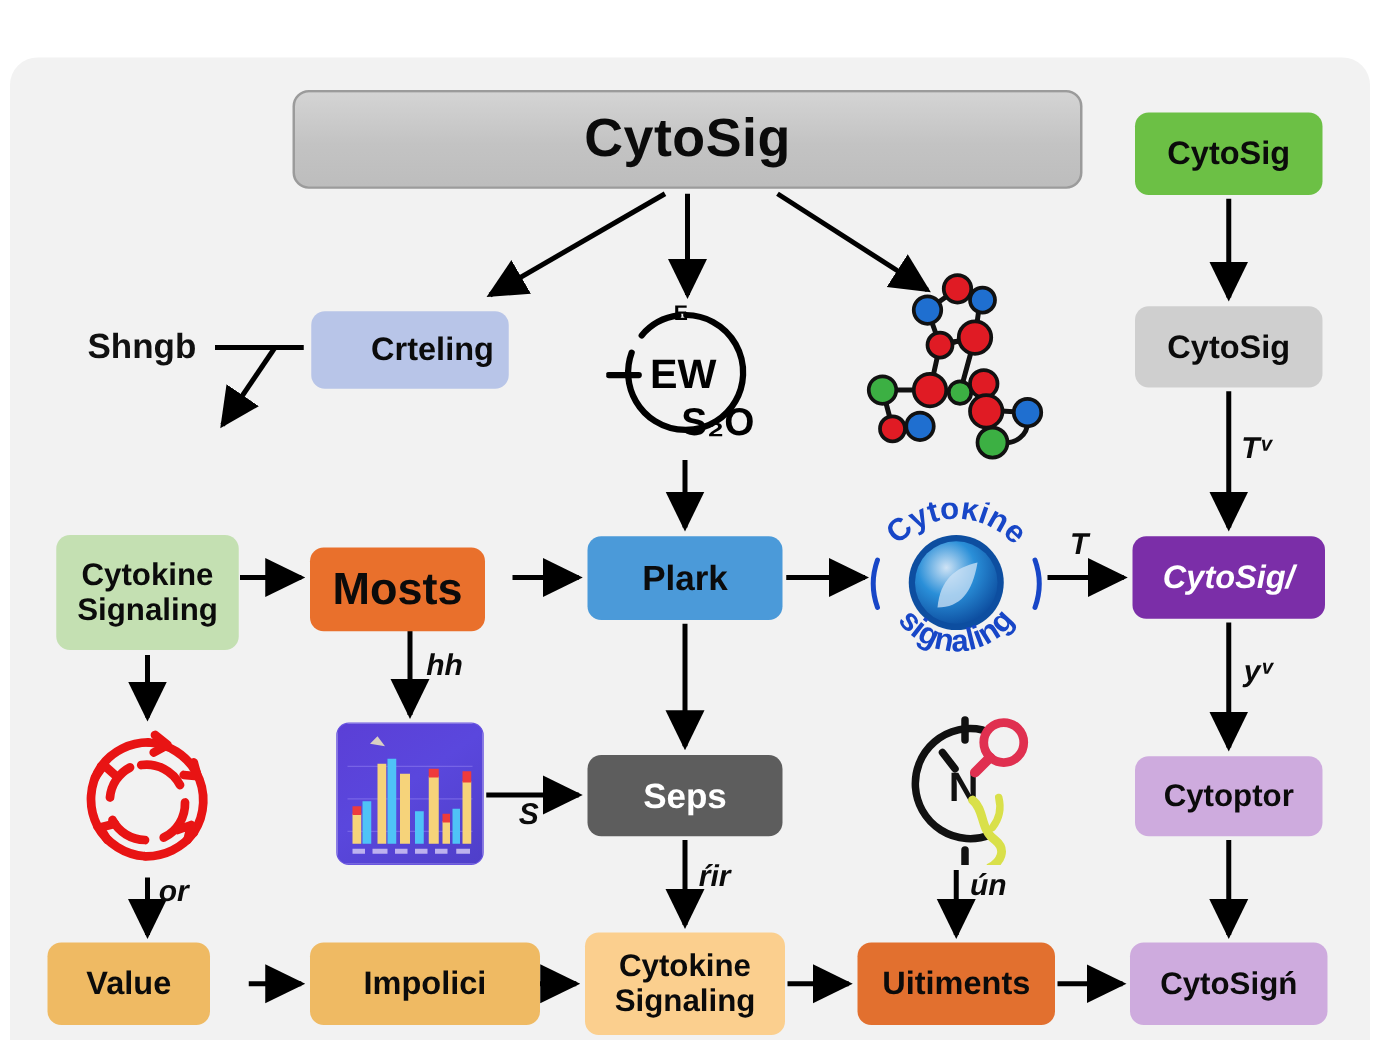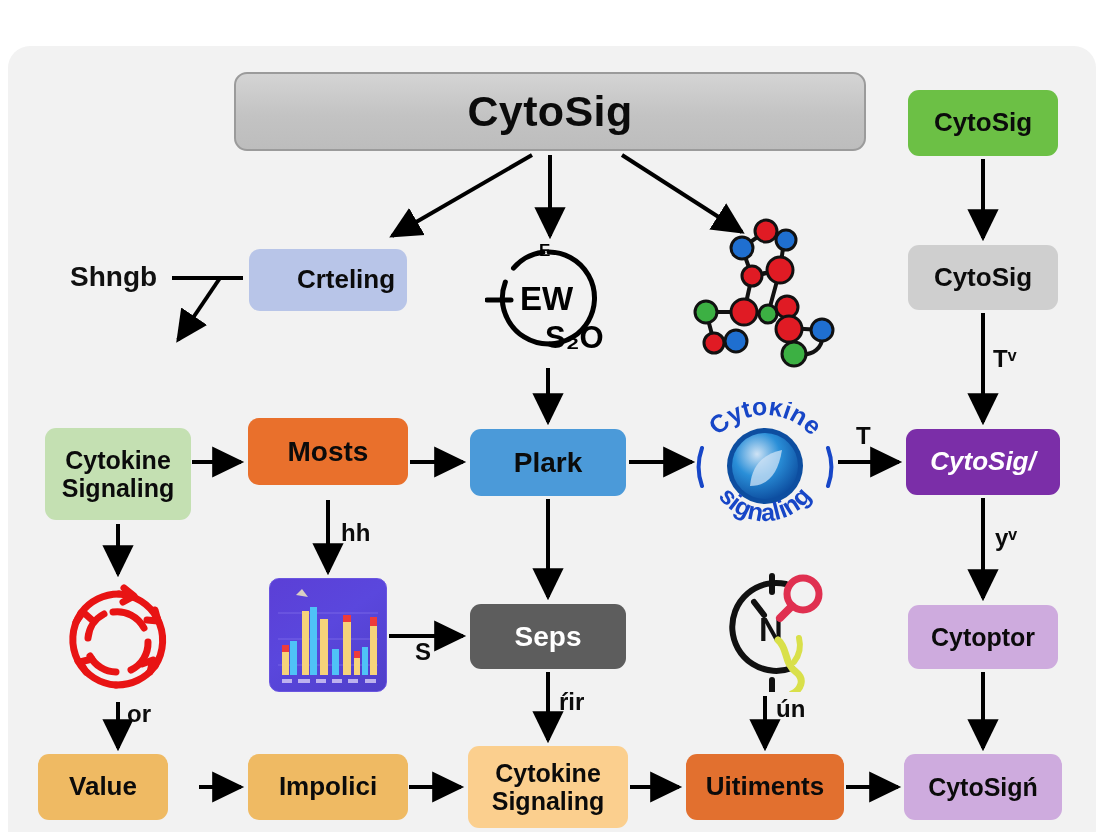--- a/index.html
+++ b/index.html
@@ -15,38 +15,38 @@
   svg.edges{position:absolute;left:0;top:0;width:1104px;height:832px;
             pointer-events:none;}
 
   .node{position:absolute;display:flex;align-items:center;justify-content:center;
         text-align:center;border-radius:11px;font-weight:bold;color:#0b0b0b;
         line-height:1.12;box-sizing:border-box;}
 
   .node.two-line{flex-direction:column;}
 
   .edge-label{position:absolute;font-weight:bold;color:#0b0b0b;
-              font-size:24px;white-space:nowrap;}
+              font-size:24px;white-space:nowrap;font-style:italic;}
 
   .plain-text{position:absolute;font-weight:bold;color:#111;font-size:26px;
               white-space:nowrap;}
 
   
   #n-header{left:234px;top:32px;width:632px;height:79px;
             background:linear-gradient(180deg,#d4d4d4 0%,#c3c3c3 55%,#bdbdbd 100%);
             border:2px solid #9b9b9b;border-radius:13px;
             font-size:43px;letter-spacing:.4px;}
 
   
   #n-crteling{left:249px;top:209px;width:158px;height:62px;background:#b8c5e8;font-size:26px;padding-left:36px;}
   #n-receptions{left:33px;top:308px;width:182px;height:62px;background:#fbcf8e;font-size:25px;}
   #n-cytokine-left{left:45px;top:388px;width:146px;height:92px;background:#c4e0b2;font-size:25px;}
-  #n-mosts{left:248px;top:378px;width:160px;height:67px;background:#e9702c;font-size:28px;}
+  #n-mosts{left:248px;top:398px;width:140px;height:67px;background:#e9702c;font-size:36px;}
   #n-value{left:38px;top:714px;width:130px;height:66px;background:#efba63;font-size:26px;}
-  #n-impolici{left:248px;top:714px;width:160px;height:66px;background:#efba63;font-size:26px;}
+  #n-impolici{left:248px;top:714px;width:184px;height:66px;background:#efba63;font-size:26px;}
 
   
   #n-plark{left:470px;top:389px;width:156px;height:67px;background:#4b9ad9;font-size:28px;}
   #n-seps{left:470px;top:564px;width:156px;height:65px;background:#5d5d5d;color:#ffffff;font-size:28px;}
   #n-cytokine-bottom{left:468px;top:706px;width:160px;height:82px;background:#fbcf8e;font-size:25px;}
 
   
   #n-uitiments{left:686px;top:714px;width:158px;height:66px;background:#e2702f;font-size:26px;}
 
   

